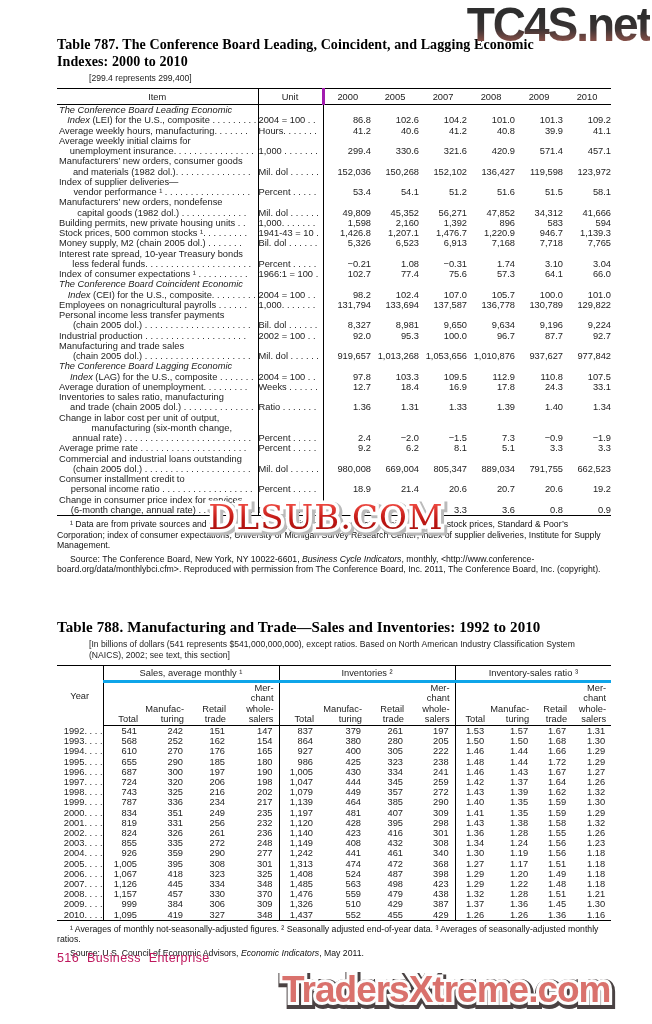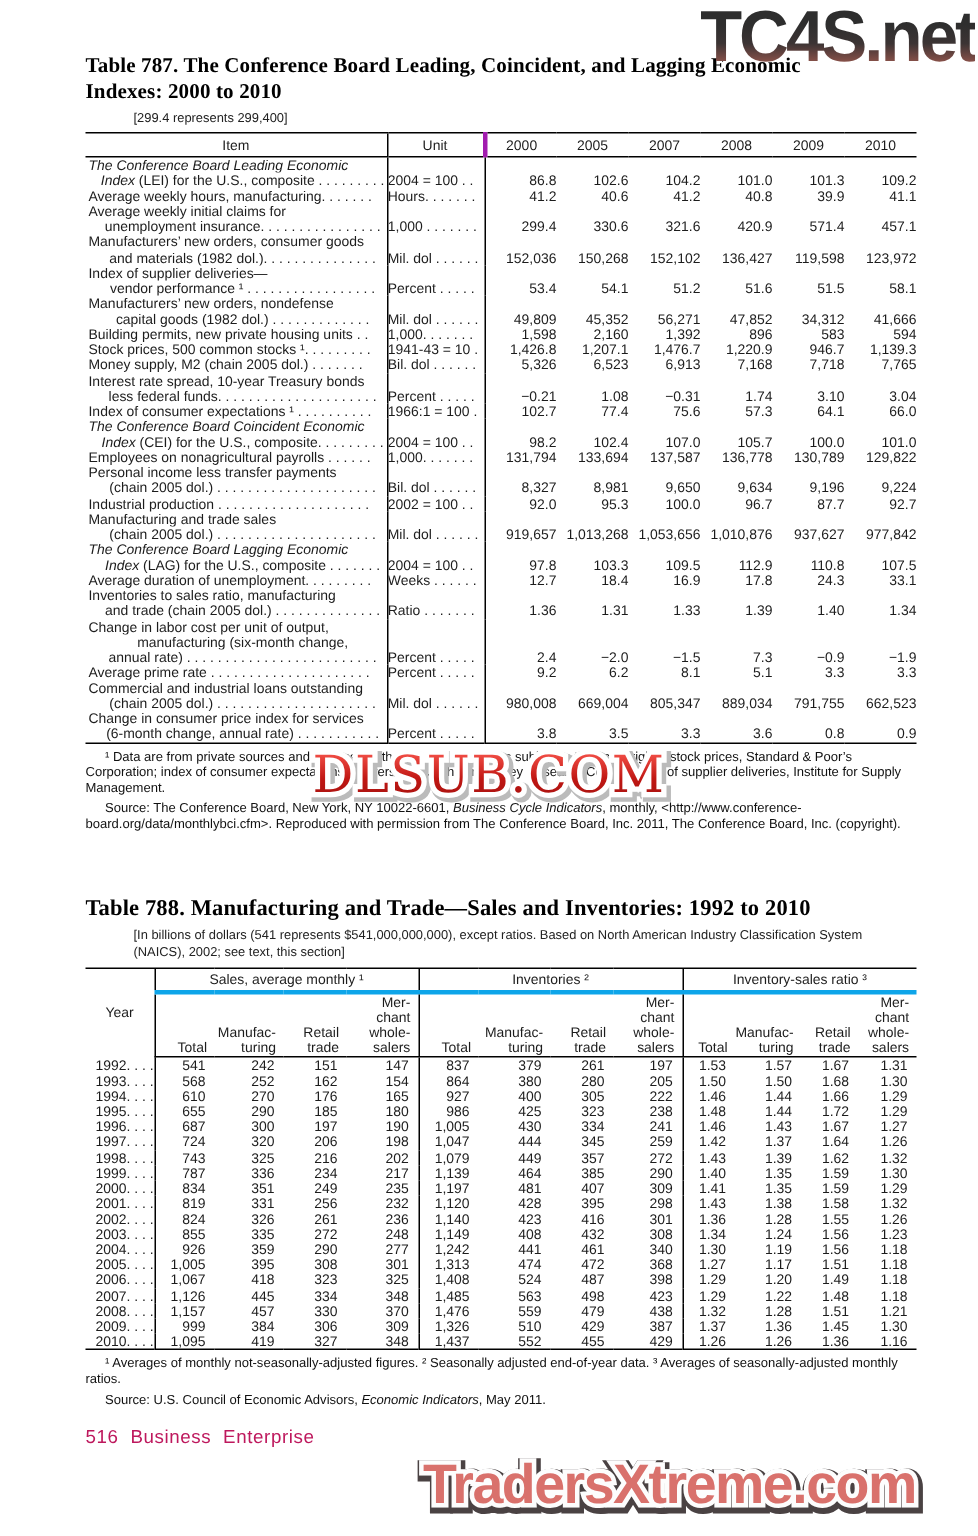--- a/index.html
+++ b/index.html
@@ -405,20 +405,33 @@
             <td class="unit-cell">Mil. dol . . . . . .</td>
             <td class="val">980,008</td>
             <td class="val">669,004</td>
             <td class="val">805,347</td>
             <td class="val">889,034</td>
             <td class="val">791,755</td>
             <td class="val">662,523</td>
           </tr>
           <tr>
             <td>
+              <div class="item-line">Consumer installment credit to</div>
+              <div class="item-line ind">personal income ratio  . . . . . . . . . . . . . . . . . .</div>
+            </td>
+            <td class="unit-cell">Percent  . . . . .</td>
+            <td class="val">18.9</td>
+            <td class="val">21.4</td>
+            <td class="val">20.6</td>
+            <td class="val">20.7</td>
+            <td class="val">20.6</td>
+            <td class="val">19.2</td>
+          </tr>
+          <tr>
+            <td>
               <div class="item-line">Change in consumer price index for services</div>
               <div class="item-line ind">(6-month change, annual rate)  . . . . . . . . . . .</div>
             </td>
             <td class="unit-cell">Percent  . . . . .</td>
             <td class="val">3.8</td>
             <td class="val">3.5</td>
             <td class="val">3.3</td>
             <td class="val">3.6</td>
             <td class="val">0.8</td>
             <td class="val">0.9</td>

